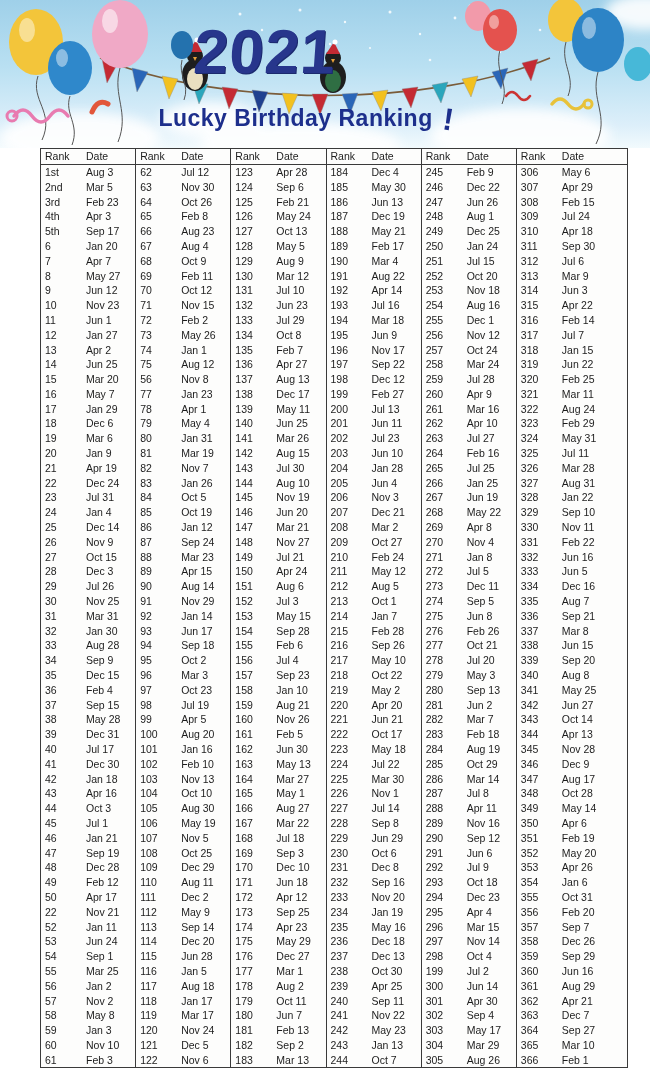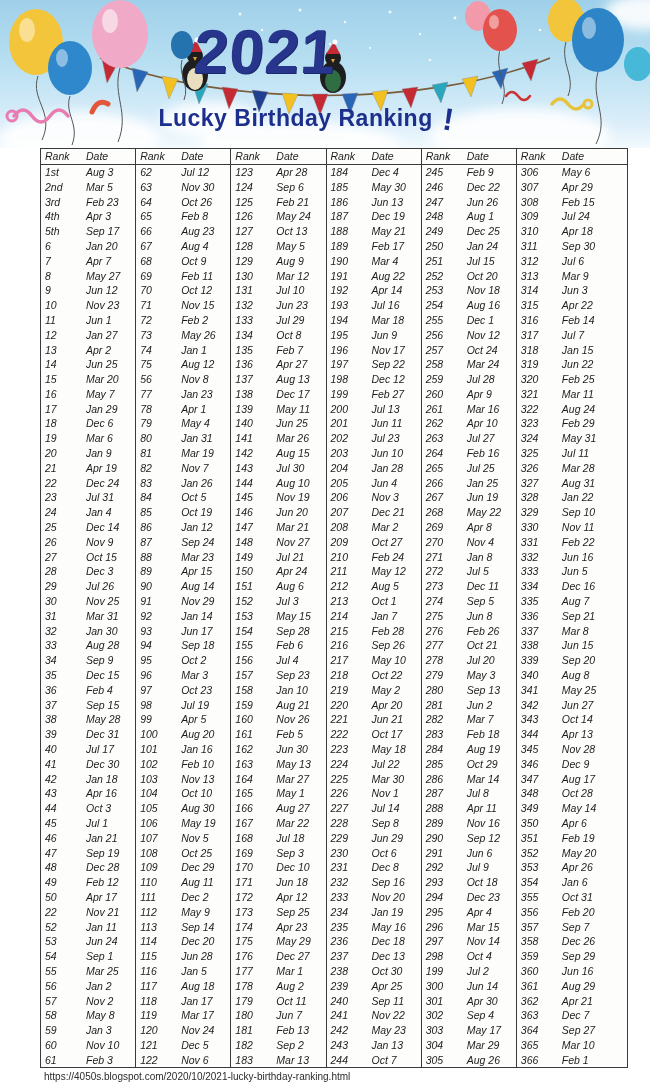--- a/index.html
+++ b/index.html
@@ -24,21 +24,21 @@
     position:absolute;left:0;top:102px;width:612px;text-align:center;z-index:2;
     font-size:23px;font-weight:bold;color:#1d2f8c;letter-spacing:.5px;
   }
   .ranking-title .excl{
     display:inline-block;font-size:31px;margin-left:10px;
     transform:rotate(9deg);vertical-align:-4px;
   }
   
   .ranking-table{
     position:absolute;left:40px;top:148px;width:588px;height:920px;
-    border:1px solid #3a3a3a;background:#fdfdfc;display:flex;box-sizing:border-box;font-style:italic;
+    border:1px solid #3a3a3a;background:#fdfdfc;display:flex;box-sizing:border-box;
   }
   .col-group{flex:1;display:flex;flex-direction:column;border-left:1px solid #3a3a3a;min-width:0;}
   .col-group:first-child{border-left:none;}
   .col-group:last-child{flex:1.17;}
   .trow{flex:1;display:flex;align-items:center;font-size:10.5px;color:#1c1c1c;line-height:1;white-space:nowrap;}
   .trow.thead{border-bottom:1px solid #3a3a3a;}
   .cell-rank{width:35px;padding-left:4px;flex-shrink:0;}
   .cell-date{flex:1;padding-left:6px;}
   
   .footer-url{
@@ -1662,15 +1662,14 @@
           <div class="cell-rank">365</div>
           <div class="cell-date">Mar 10</div>
         </div>
         <div class="trow">
           <div class="cell-rank">366</div>
           <div class="cell-date">Feb 1</div>
         </div>
       </div>
     </div>
 
-  <div class="footer-url">https://4050s.blogspot.com/2020/10/2021-lucky-birthday-ranking.html</div>
 
 </div>
 
 </body></html>

